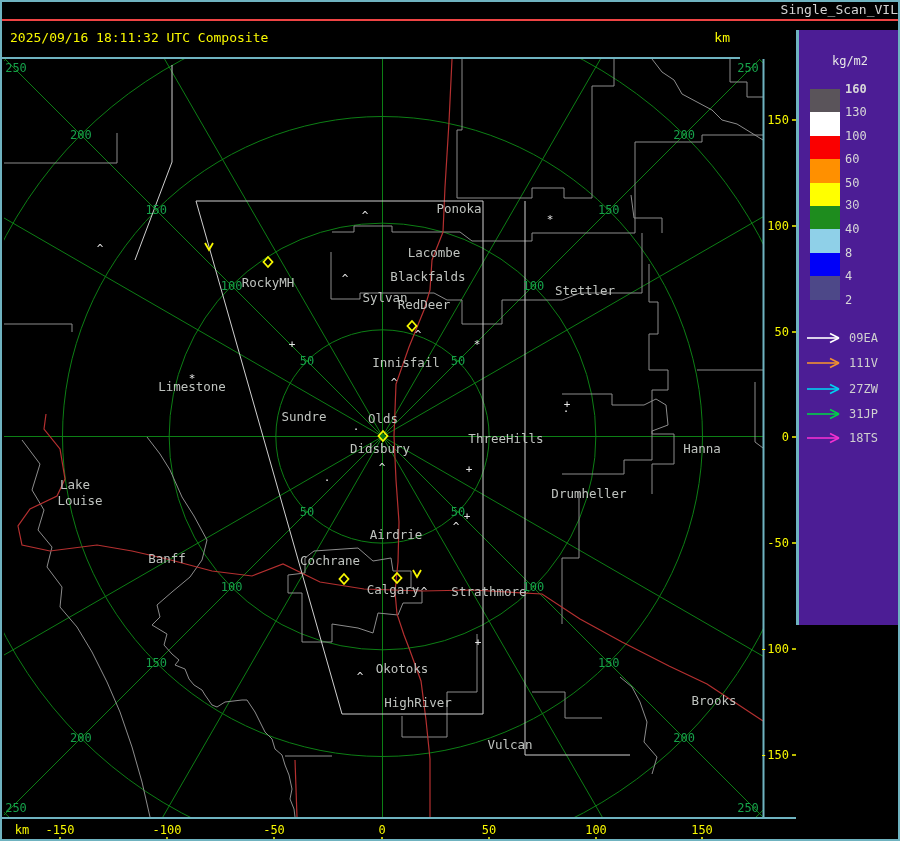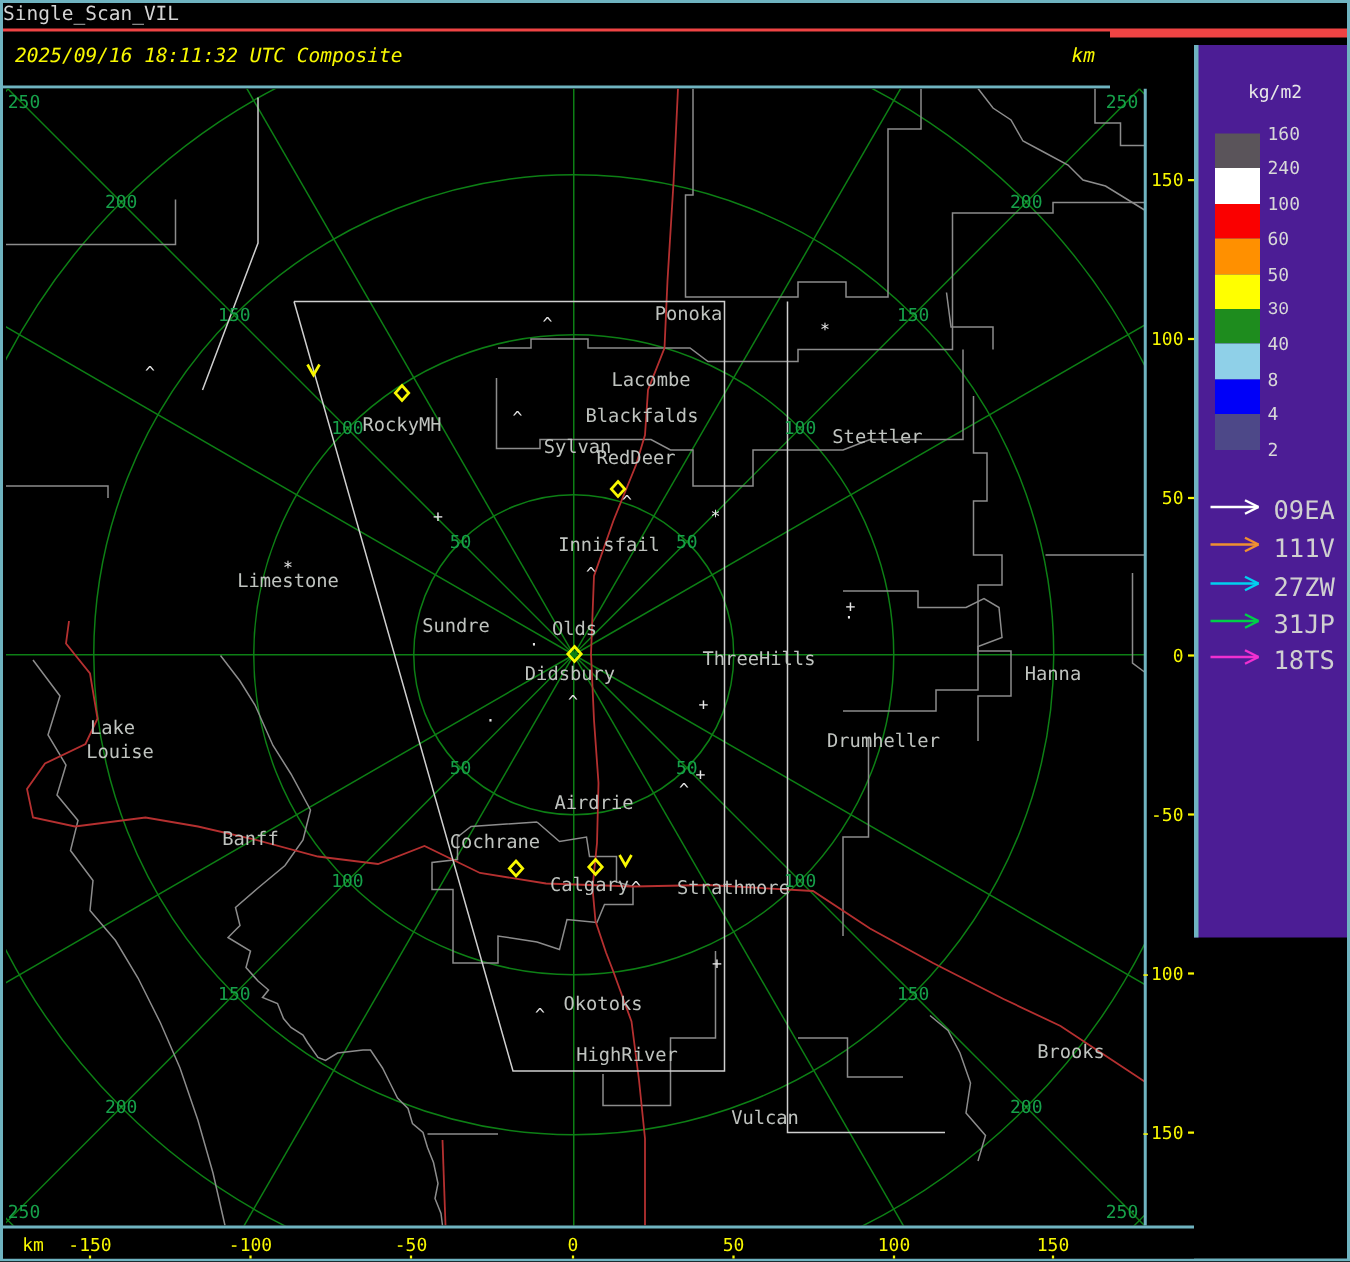--- a/index.html
+++ b/index.html
@@ -1,31 +1,31 @@
 <!DOCTYPE html>
 <html><head>
 <meta charset="utf-8">
 <style>
   html,body{margin:0;padding:0;background:#000;}
   #screen{position:relative;width:900px;height:841px;box-sizing:border-box;
     border:2px solid #6fb3c0;background:#000;overflow:hidden;
     font-family:"DejaVu Sans Mono","Liberation Mono",monospace;}
   .abs{position:absolute;}
-  #title-bar{left:0;top:0;width:100%;height:17px;border-bottom:6px solid #ef4444;
-    color:#d4d4d4;font-size:13px;line-height:16px;text-align:left;background:#000;}
-  #header-row{left:0;top:19px;width:738px;height:36px;border-bottom:2px solid #6fb3c0;background:#000;font-style:italic;}
+  #title-bar{left:0;top:0;width:100%;height:17px;border-bottom:2px solid #ef4444;
+    color:#d4d4d4;font-size:13px;line-height:16px;text-align:right;background:#000;}
+  #header-row{left:0;top:19px;width:738px;height:36px;border-bottom:2px solid #6fb3c0;background:#000;}
   #timestamp{left:8px;top:9px;color:#f8f800;font-size:13px;white-space:pre;}
   #header-km{right:10px;top:9px;color:#f8f800;font-size:13px;}
   #legend-panel{left:794px;top:28px;width:102px;height:595px;border-left:3px solid #6fb3c0;background:#4c1d95;}
   #legend-unit{left:0;top:24px;width:100%;text-align:center;color:#e8e8e8;font-size:12px;}
   .scale-box{position:absolute;left:11px;width:30px;}
   .scale-label{position:absolute;left:46px;color:#d8d8d8;font-size:12px;transform:translateY(-50%);}
   .arrow-row{position:absolute;left:6px;height:12px;}
   .arrow-row svg{position:absolute;left:0;top:0;}
-  .arrow-label{position:absolute;left:44px;top:-1px;color:#d0d0d0;font-size:17px;}
+  .arrow-label{position:absolute;left:44px;top:-1px;color:#d0d0d0;font-size:12px;}
   #map-svg{left:0;top:57px;}
   text{font-family:"DejaVu Sans Mono","Liberation Mono",monospace;}
 </style>
 </head>
 <body>
 
 <div id="screen">
   <div id="title-bar" class="abs">Single_Scan_VIL</div>
 
   <div id="header-row" class="abs">
@@ -38,22 +38,22 @@
     <div id="legend-scale">
         <div class="scale-box" style="top: 59px; height: 23.4px; background: rgb(90, 84, 90);"></div>
         <div class="scale-box" style="top: 82.4px; height: 23.4px; background: rgb(255, 255, 255);"></div>
         <div class="scale-box" style="top: 105.8px; height: 23.4px; background: rgb(250, 0, 0);"></div>
         <div class="scale-box" style="top: 129.2px; height: 23.4px; background: rgb(255, 144, 0);"></div>
         <div class="scale-box" style="top: 152.6px; height: 23.4px; background: rgb(255, 255, 0);"></div>
         <div class="scale-box" style="top: 176px; height: 23.4px; background: rgb(30, 140, 30);"></div>
         <div class="scale-box" style="top: 199.4px; height: 23.4px; background: rgb(143, 208, 232);"></div>
         <div class="scale-box" style="top: 222.8px; height: 23.4px; background: rgb(0, 0, 248);"></div>
         <div class="scale-box" style="top: 246.2px; height: 23.4px; background: rgb(77, 72, 136);"></div>
-        <div class="scale-label" style="top: 59px;">160</div>
-        <div class="scale-label" style="top: 82.4px;">240</div>
+        <div class="scale-label" style="top: 59px; font-weight: bold;">160</div>
+        <div class="scale-label" style="top: 82.4px;">130</div>
         <div class="scale-label" style="top: 105.8px;">100</div>
         <div class="scale-label" style="top: 129.2px;">60</div>
         <div class="scale-label" style="top: 152.6px;">50</div>
         <div class="scale-label" style="top: 176px; font-family: Liberation Mono, monospace;">30</div>
         <div class="scale-label" style="top: 199.4px;">40</div>
         <div class="scale-label" style="top: 222.8px;">8</div>
         <div class="scale-label" style="top: 246.2px;">4</div>
         <div class="scale-label" style="top: 269.6px;">2</div>
       </div>
     <div id="legend-arrows">

